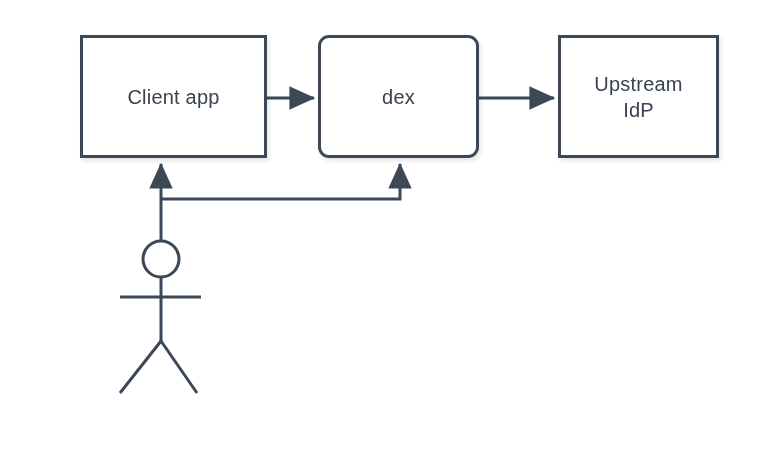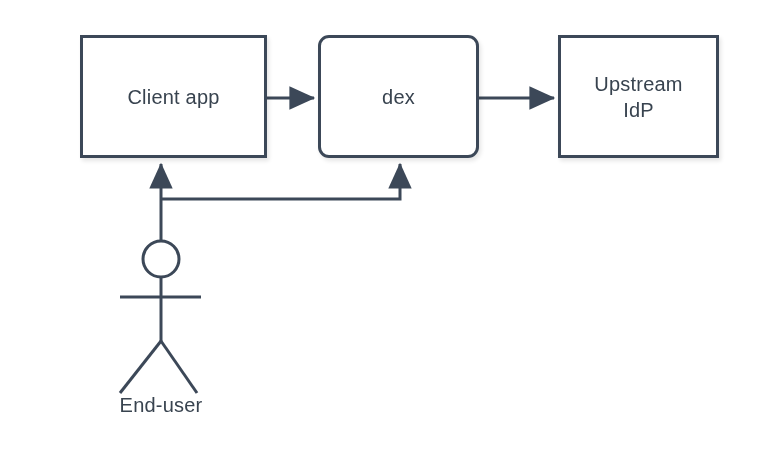--- a/index.html
+++ b/index.html
@@ -117,15 +117,14 @@
 
   <div class="node-box" id="node-dex">
     <span class="node-label">dex</span>
   </div>
 
   <div class="node-box" id="node-upstream-idp">
     <span class="node-label" style="white-space: pre-line;">Upstream
 IdP</span>
   </div>
 
-  <div id="actor-label">End-user</div>
 
 </div>
 
 </body></html>

